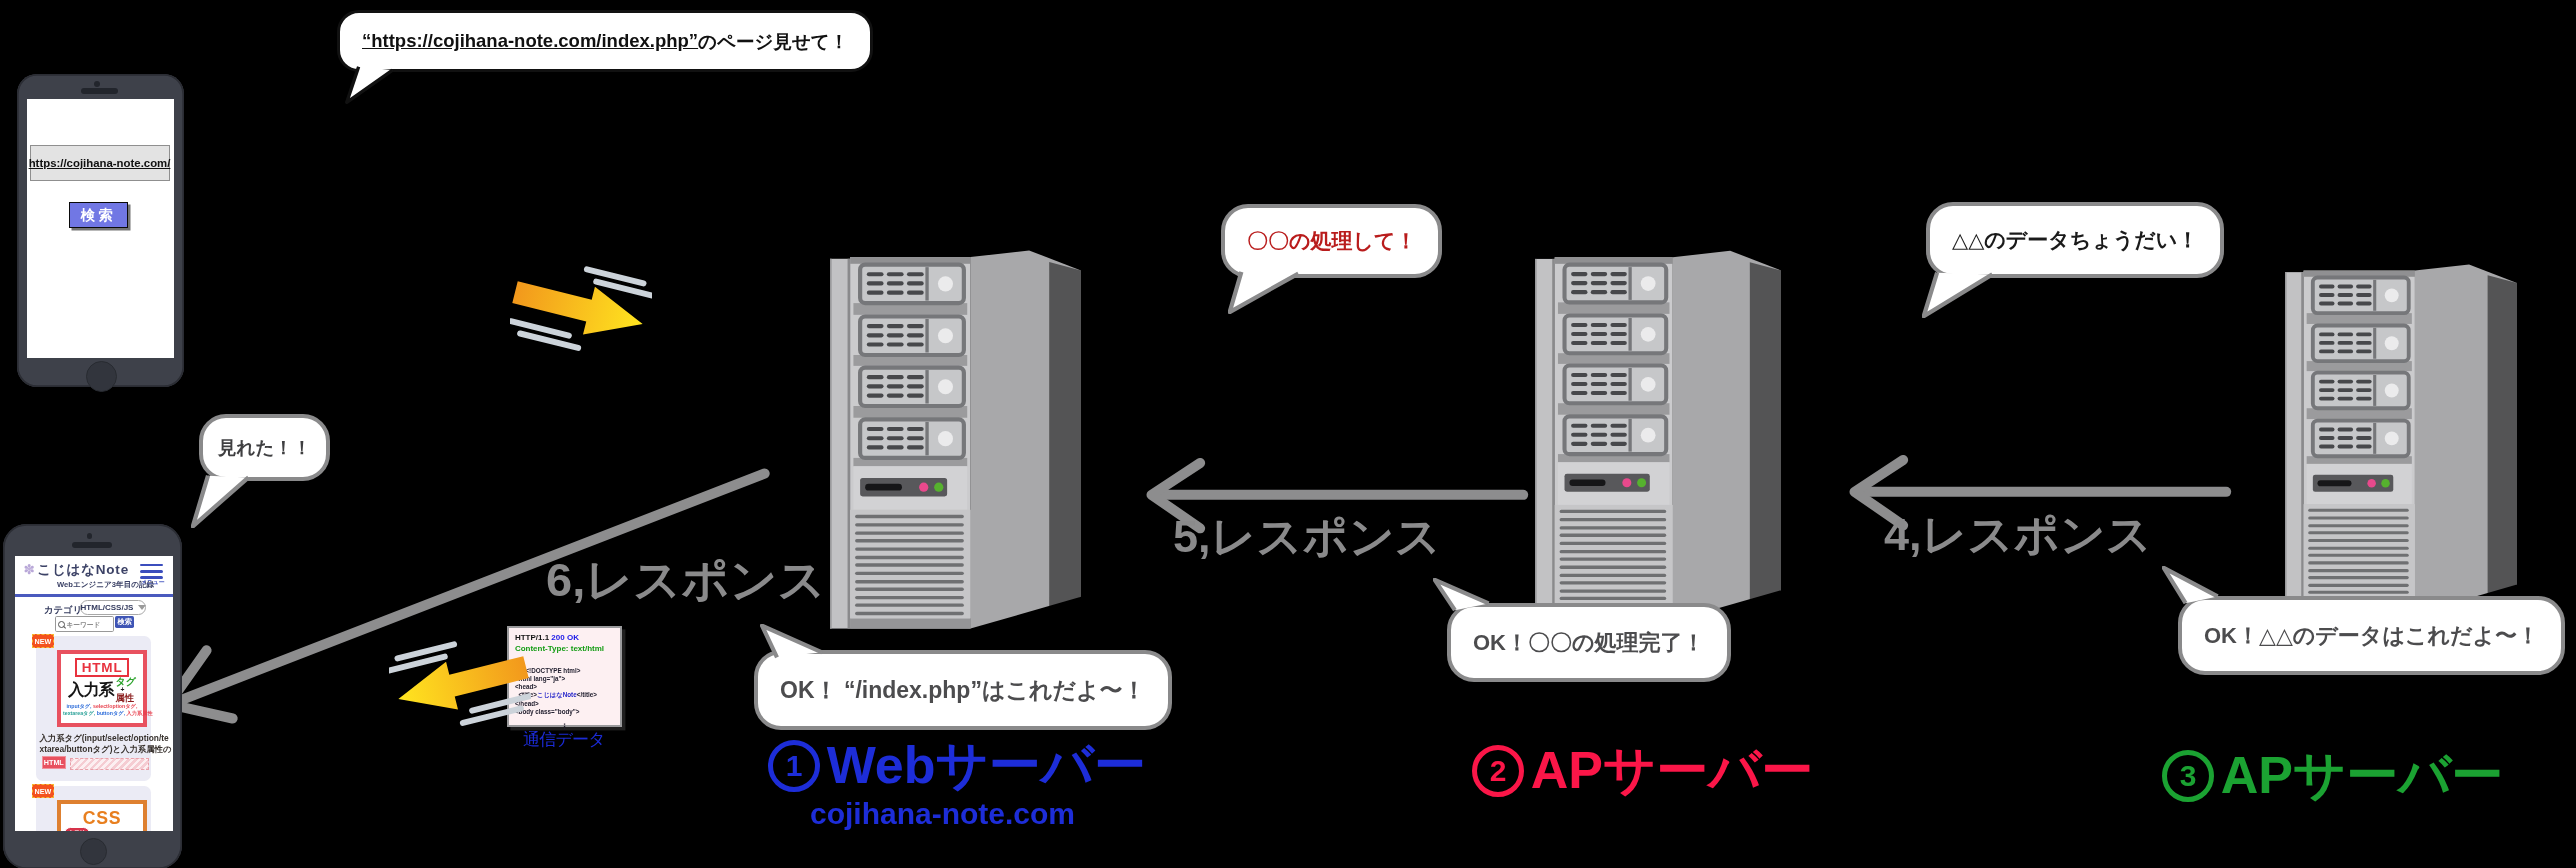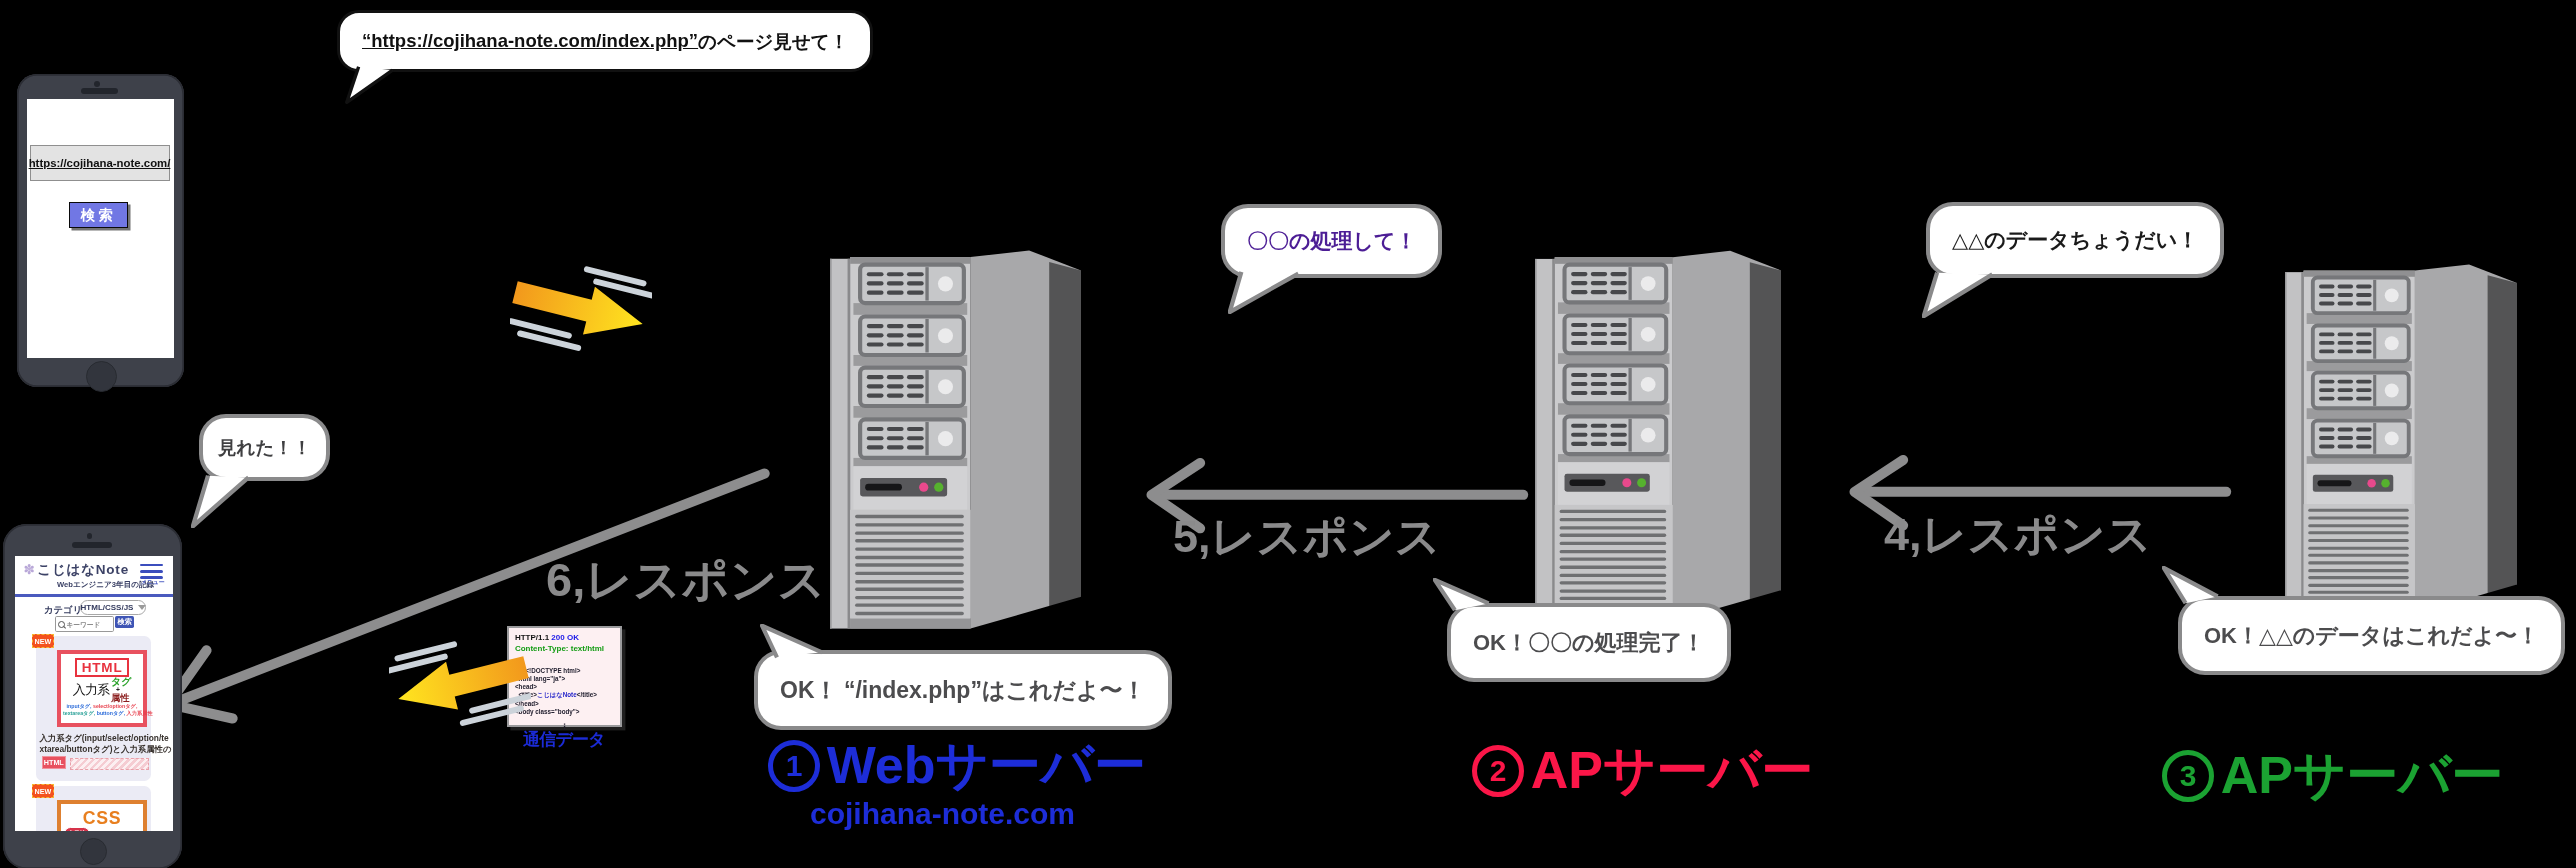--- a/index.html
+++ b/index.html
@@ -33,21 +33,21 @@
   
   .flow{stroke:#8d8d8e;stroke-width:12;fill:none;stroke-linecap:round;stroke-linejoin:round;}
   .flow-label{position:absolute;color:#8a8a8b;font-weight:bold;font-size:45px;white-space:nowrap;}
 
   
   .server-label{position:absolute;font-weight:bold;font-size:52px;display:flex;align-items:center;white-space:nowrap;}
   .num-circle{display:inline-flex;align-items:center;justify-content:center;width:42px;height:42px;
               border:5px solid currentColor;border-radius:50%;font-size:30px;margin-right:6.7px;}
   .domain-label{position:absolute;font-weight:bold;font-size:30px;color:#1d2dd8;white-space:nowrap;}
   .datacap{position:absolute;left:505px;top:728px;width:118px;text-align:center;color:#1b2bd6;
-           font-weight:bold;font-size:17px;letter-spacing:-0.8px;}
+           font-weight:normal;font-size:17px;letter-spacing:-0.8px;}
 
   
   .phone{position:absolute;background:#3e414a;border-radius:20px;box-shadow:inset 0 0 0 1.7px #2b2d34;}
   .phone .screen{position:absolute;background:#fff;overflow:hidden;}
   .cam{position:absolute;width:5.9px;height:5.9px;border-radius:50%;background:#22252c;}
   .spk{position:absolute;height:5.9px;border-radius:3.4px;background:#22252c;}
   .home{position:absolute;border-radius:50%;background:#32353d;border:1.7px solid #282b31;}
 
   
   .urlbar{position:absolute;left:2.5px;top:46px;width:140px;height:36px;background:#e3e3e3;border:1.7px solid #8f8f8f;
@@ -80,21 +80,21 @@
           font-size:7.2px;font-weight:bold;display:flex;align-items:center;justify-content:center;}
   .card{position:absolute;left:21px;width:115px;background:#ebebf5;border-radius:6.7px;}
   .new-badge{position:absolute;left:-4.2px;top:-1.7px;width:22px;height:13.5px;background:#f4511e;border:1.7px dashed #f7b733;
           box-sizing:border-box;color:#fff;font-size:7.2px;font-weight:bold;display:flex;align-items:center;justify-content:center;z-index:2;}
   .thumb{position:absolute;left:21px;top:14.3px;width:90px;background:#fff;box-sizing:border-box;}
   .thumb.red{border:4.2px solid #e8515f;height:77px;text-align:center;}
   .thumb.orange{border:4.2px solid #de8030;height:67px;text-align:center;}
   .html-logo{display:inline-block;margin-top:3.4px;border:2.5px solid #e8323f;color:#e8323f;font-size:13.5px;font-weight:bold;
           padding:0 5px;letter-spacing:0.8px;}
   .thumb-row{display:flex;justify-content:center;align-items:center;margin-top:0.8px;}
-  .t-main{font-size:13px;font-weight:normal;color:#141414;letter-spacing:-0.8px;}
+  .t-main{font-size:16px;font-weight:bold;color:#141414;letter-spacing:-0.8px;}
   .t-col{display:flex;flex-direction:column;align-items:flex-start;margin-left:1.7px;line-height:1;}
   .t-tag{color:#2ca32c;font-size:10px;font-weight:bold;}
   .t-plus{color:#222;font-size:6.7px;font-weight:bold;margin-left:5px;}
   .t-attr{color:#8c1f1f;font-size:9.3px;font-weight:bold;}
   .t-sub{font-size:5.5px;font-weight:bold;line-height:1.15;white-space:nowrap;transform:scale(.95);}
   .c-blue{color:#2b6bd9;} .c-red{color:#e8414e;} .c-teal{color:#2aa198;}
   .excerpt{position:absolute;left:3.4px;top:97px;width:110px;font-size:8.4px;font-weight:bold;color:#38322e;line-height:1.3;white-space:nowrap;}
   .chip{position:absolute;left:5.9px;top:120px;width:23.6px;height:12.6px;background:#e8515f;border:1.3px solid #f0929c;
           box-sizing:border-box;color:#fff;font-size:7.2px;font-weight:bold;display:flex;align-items:center;justify-content:center;}
   .hatch{position:absolute;left:34px;top:122px;width:77px;height:10px;border:0.8px dashed #e8a0aa;
@@ -246,21 +246,21 @@
 <span>&lt;/head&gt;</span>
 <span>&lt;body class="body"&gt;</span>
     </span>
     <span class="dots">⋮</span>
   </div>
   <div class="datacap">通信データ</div>
   <svg class="abs" style="left:389px;top:640px;transform:scaleX(-1)" width="142" height="88" viewBox="0 0 190 115">
       <use href="#speed-arrow"></use>
     </svg>
 
-  <div class="bubble" style="left:1221px;top:204px;height:74px;font-size:21px;color:#4c1d95">
+  <div class="bubble" style="left:1221px;top:204px;height:74px;font-size:21px;color:#b91c1c">
     <span>〇〇の処理して！</span>
     <svg class="tail" style="left:3.4px;bottom:-40px" width="72" height="44" viewBox="0 0 86 52">
       <path d="M84,4 L2,50 L16,2" fill="#fff" stroke="#8a8a8b" stroke-width="5" stroke-linejoin="round"></path>
     </svg>
   </div>
 
   <div class="bubble" style="left:1926px;top:202px;height:76px;font-size:21px;color:#1a1a1a">
     <span>△△のデータちょうだい！</span>
     <svg class="tail" style="left:-8.4px;bottom:-44px" width="72" height="47" viewBox="0 0 86 56">
       <path d="M84,4 L2,54 L18,2" fill="#fff" stroke="#8a8a8b" stroke-width="5" stroke-linejoin="round"></path>

